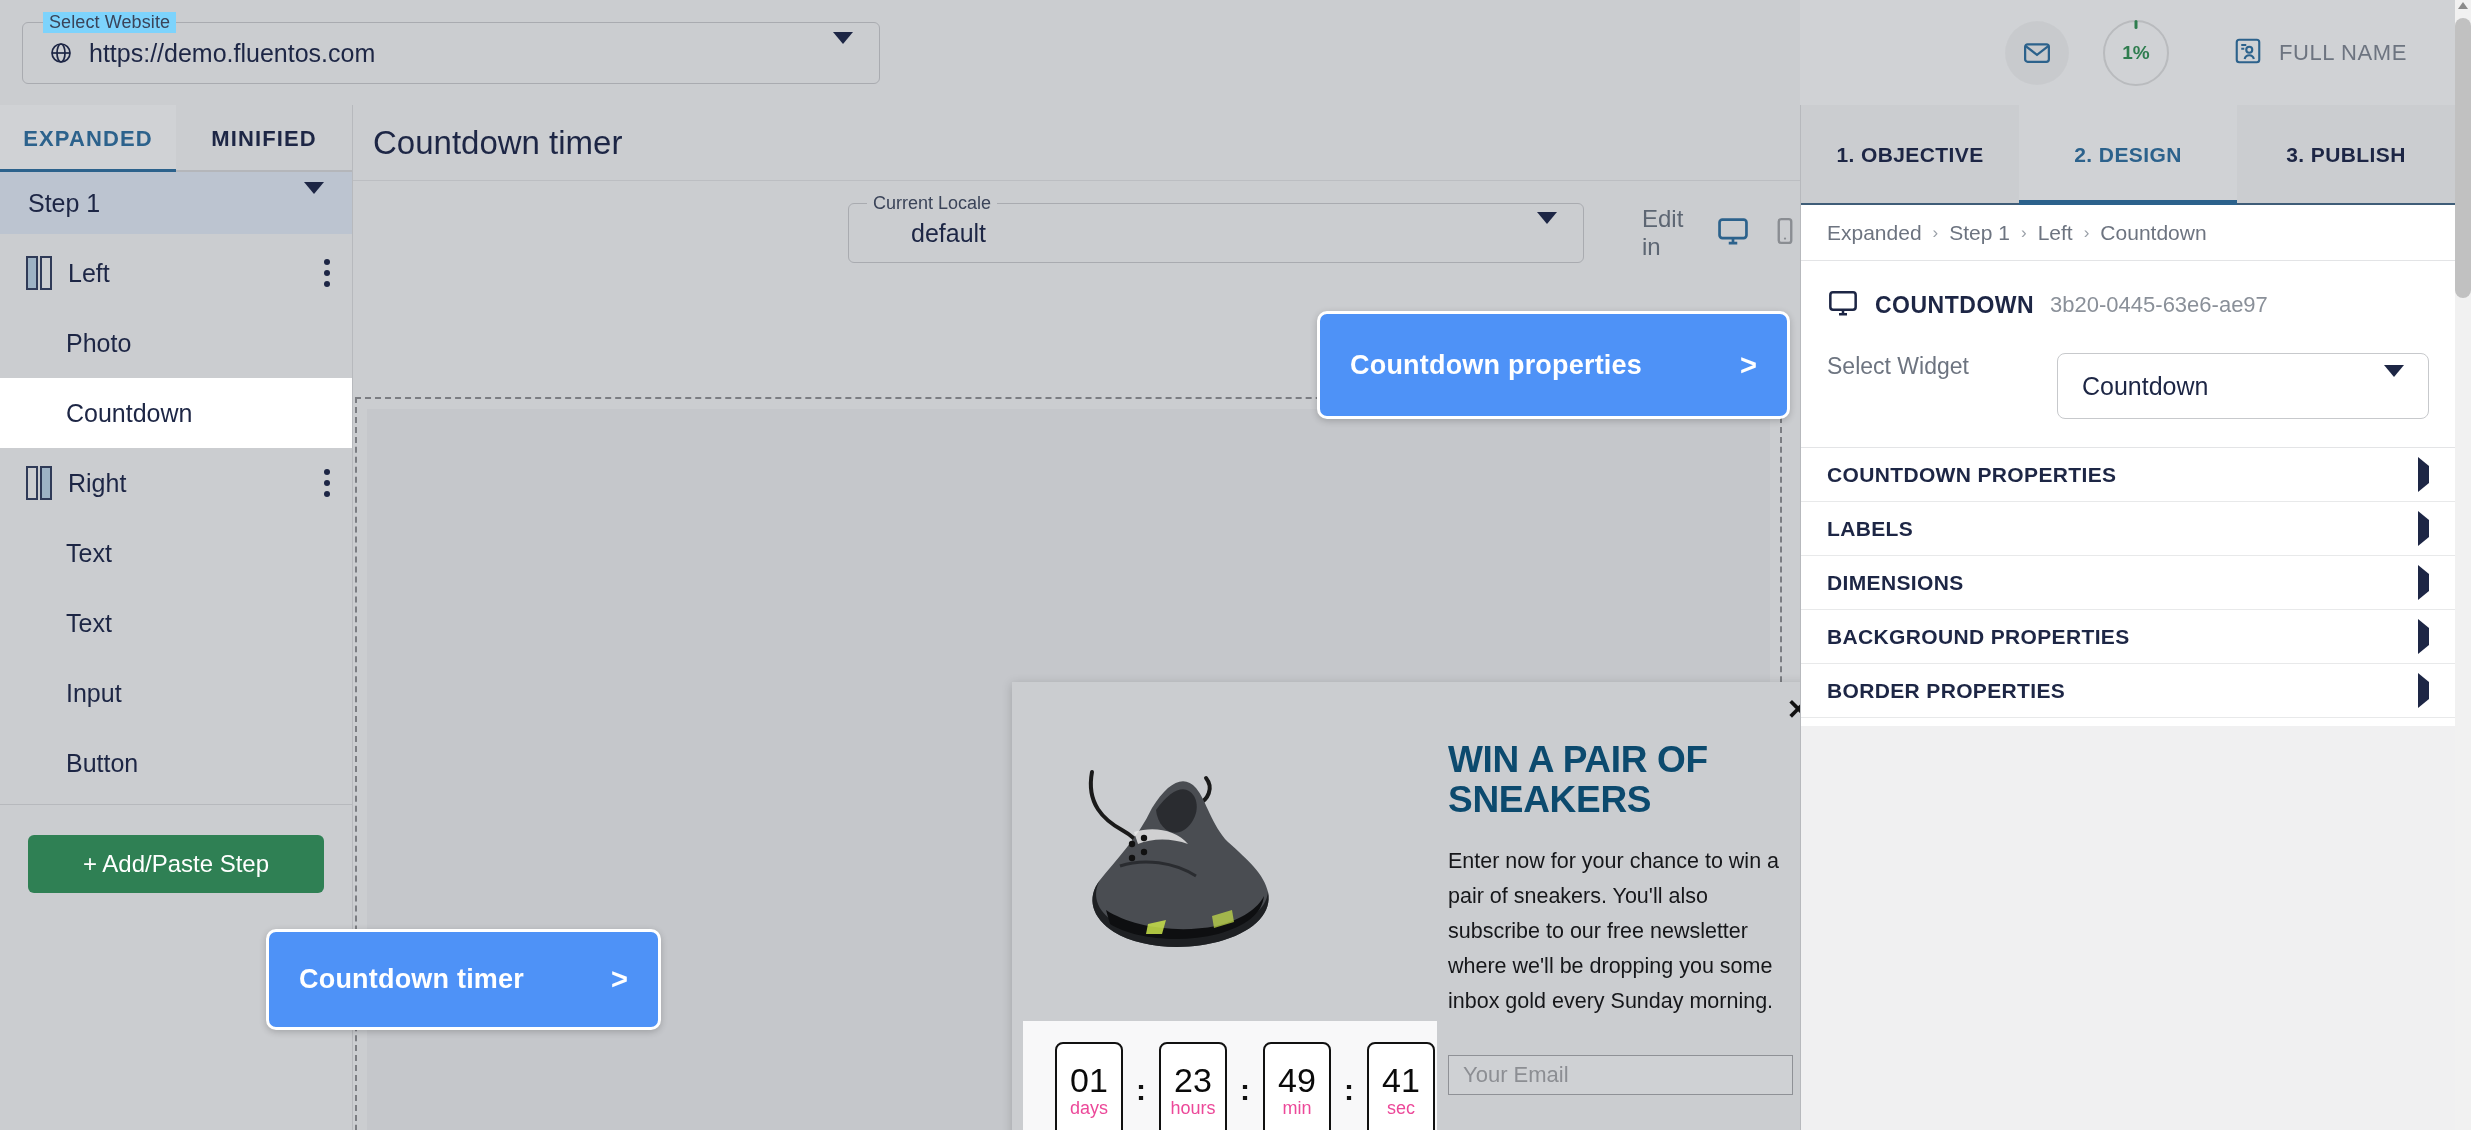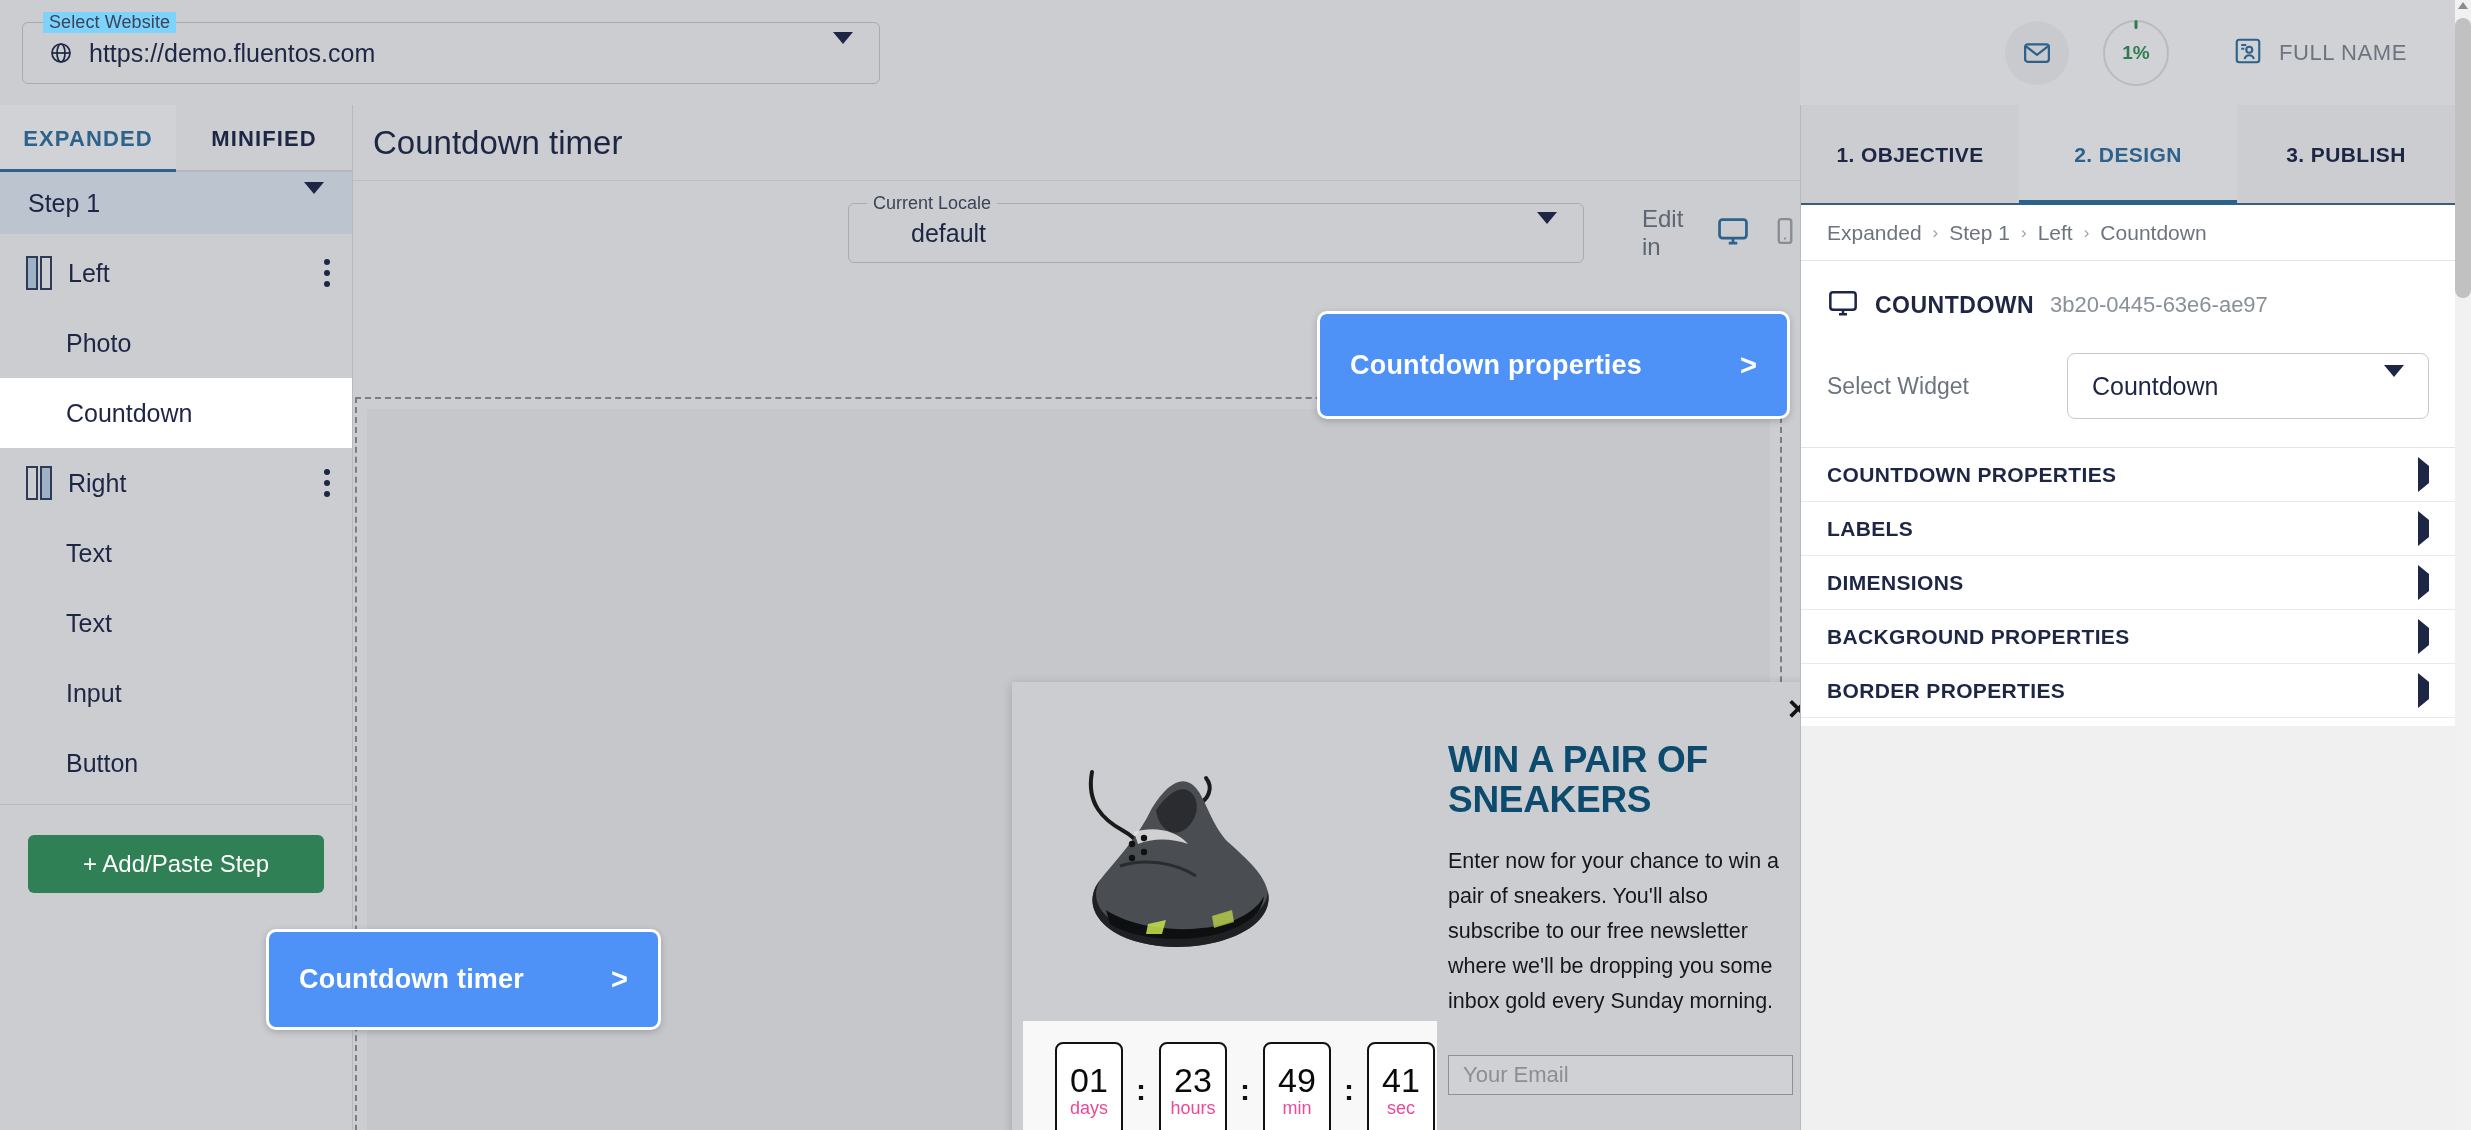--- a/index.html
+++ b/index.html
@@ -247,21 +247,21 @@
     border-bottom: 1px solid #e3e4e6;
   }
   .breadcrumb .sep { color: #9aa0a8; font-size: 17px; }
   .widget-head {
     display: flex; align-items: center; gap: 16px;
     padding: 26px 26px 10px 26px;
   }
   .widget-head .wtitle { font-size: 23px; font-weight: 700; color: #1d2645; letter-spacing: .5px; }
   .widget-head .wid { font-size: 22px; color: #8a9099; }
   .widget-row {
-    display: flex; align-items: center; padding: 20px 26px 28px 26px; gap: 10px;
+    display: flex; padding: 20px 26px 28px 26px; 
   }
   .widget-row .wlabel { font-size: 23px; color: #6d7480; width: 230px; }
   .widget-sel {
     flex: 1; height: 66px; border: 1px solid #c7c9cc; border-radius: 8px;
     display: flex; align-items: center; justify-content: space-between;
     padding: 0 24px; cursor: pointer;
   }
   .widget-sel .wsv { font-size: 25px; color: #1d2645; }
   .accordion { border-top: 1px solid #e3e4e6; }
   .acc-row {

